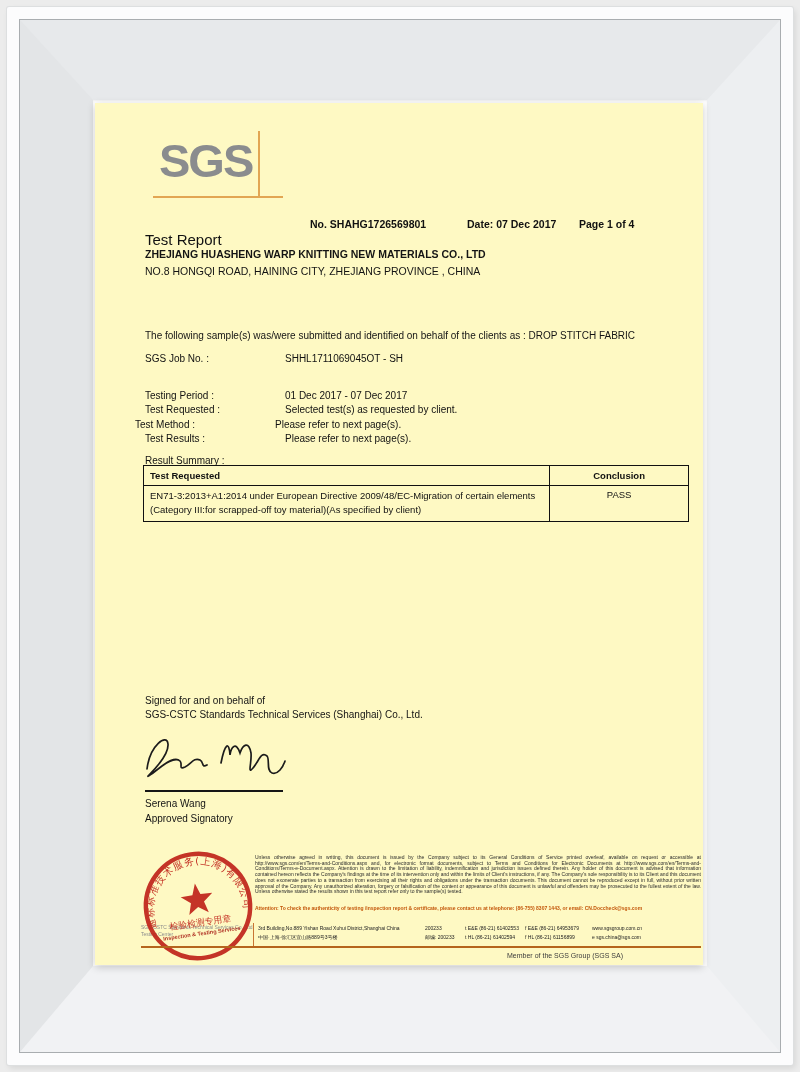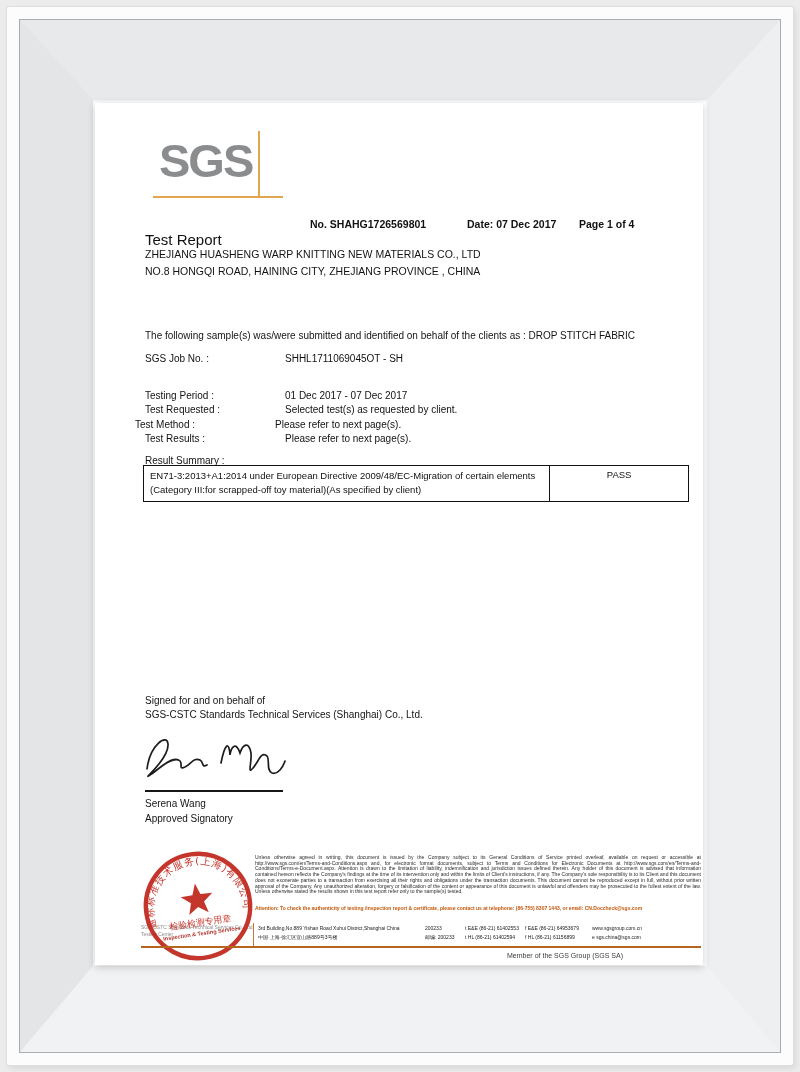--- a/index.html
+++ b/index.html
@@ -11,21 +11,21 @@
   .frame-white { position:absolute; inset:7px; background:#fcfcfd; border-radius:2px;
                  box-shadow:0 0 0 1px #dddfe0, 2px 3px 6px rgba(0,0,0,.10); }
   .frame-bevel { position:absolute; inset:20px; background:#ffffff;
                  border-style:solid; border-width:80px 73px 86px 73px;
                  border-top-color:#e7e9eb; border-left-color:#e3e5e7;
                  border-right-color:#edeff1; border-bottom-color:#f1f2f4;
                  box-shadow:0 0 0 1px #a9adb0, inset 0 1px 2px rgba(0,0,0,.06); }
 
   
   .doc { position:absolute; left:95px; top:103px; width:608px; height:862px;
-         background:#ffffff; box-shadow:0 2px 8px rgba(0,0,0,.20);
+         background:#fef9c3; box-shadow:0 2px 8px rgba(0,0,0,.20);
          color:#141414; }
   .abs { position:absolute; }
 
   
   .logo-text { font-weight:bold; font-size:47px; letter-spacing:-2px; color:#8a8c8e; line-height:1; }
   .logo-vline { width:2px; background:#e2a653; }
   .logo-hline { height:2px; background:#e2a653; }
 
   
   .rpt-title { font-size:15px; font-weight:normal; color:#111;margin-top:16px; }
@@ -70,21 +70,21 @@
 
     <div class="abs logo-text" style="left:64px; top:34px;">SGS</div>
     <div class="abs logo-vline" style="left:163px; top:28px; height:66px;"></div>
     <div class="abs logo-hline" style="left:58px; top:93px; width:130px;"></div>
 
     <div class="abs rpt-title" style="left:50px; top:112px;">Test Report</div>
     <div class="abs hdr-meta" style="left:215px; top:115px;">No. SHAHG1726569801</div>
     <div class="abs hdr-meta" style="left:372px; top:115px;">Date: 07 Dec 2017</div>
     <div class="abs hdr-meta" style="left:484px; top:115px;">Page 1 of 4</div>
 
-    <div class="abs t105" style="left:50px; top:145px;">ZHEJIANG HUASHENG WARP KNITTING NEW MATERIALS CO., LTD</div>
+    <div class="abs t105" style="left:50px; top:145px;font-weight:bold;">ZHEJIANG HUASHENG WARP KNITTING NEW MATERIALS CO., LTD</div>
     <div class="abs t105" style="left:50px; top:162px;">NO.8 HONGQI ROAD, HAINING CITY, ZHEJIANG PROVINCE , CHINA</div>
 
     <div class="abs t10" style="left:50px; top:227px; width:530px;">The following sample(s) was/were submitted and identified on behalf of the clients as : DROP STITCH FABRIC</div>
 
     <div class="abs" style="left:50px; top:250px; width:520px; height:14px;">
       <span class="info-label">SGS Job No. :</span>
       <span class="info-value">SHHL1711069045OT - SH</span>
     </div>
     <div class="abs" style="left:50px; top:287px; width:520px; height:14px;">
       <span class="info-label">Testing Period :</span>
@@ -100,20 +100,24 @@
     </div>
     <div class="abs" style="left:50px; top:330px; width:520px; height:14px;">
       <span class="info-label">Test Results :</span>
       <span class="info-value">Please refer to next page(s).</span>
     </div>
 
     <div class="abs t10" style="left:50px; top:352px;">Result Summary :</div>
 
     <table class="results abs" style="left:48px; top:362px;">
       <tbody>
+          <tr>
+        <th>Test Requested</th>
+        <th class="conc">Conclusion</th>
+      </tr>
       <tr>
         <td class="test">EN71-3:2013+A1:2014 under European Directive 2009/48/EC-Migration of certain elements (Category III:for scrapped-off toy material)(As specified by client)</td>
         <td class="conc">PASS</td>
       </tr>
     </tbody>
       </table>
 
     <div class="abs t10" style="left:50px; top:592px;">Signed for and on behalf of</div>
     <div class="abs t10" style="left:50px; top:606px;">SGS-CSTC Standards Technical Services (Shanghai) Co., Ltd.</div>
 

